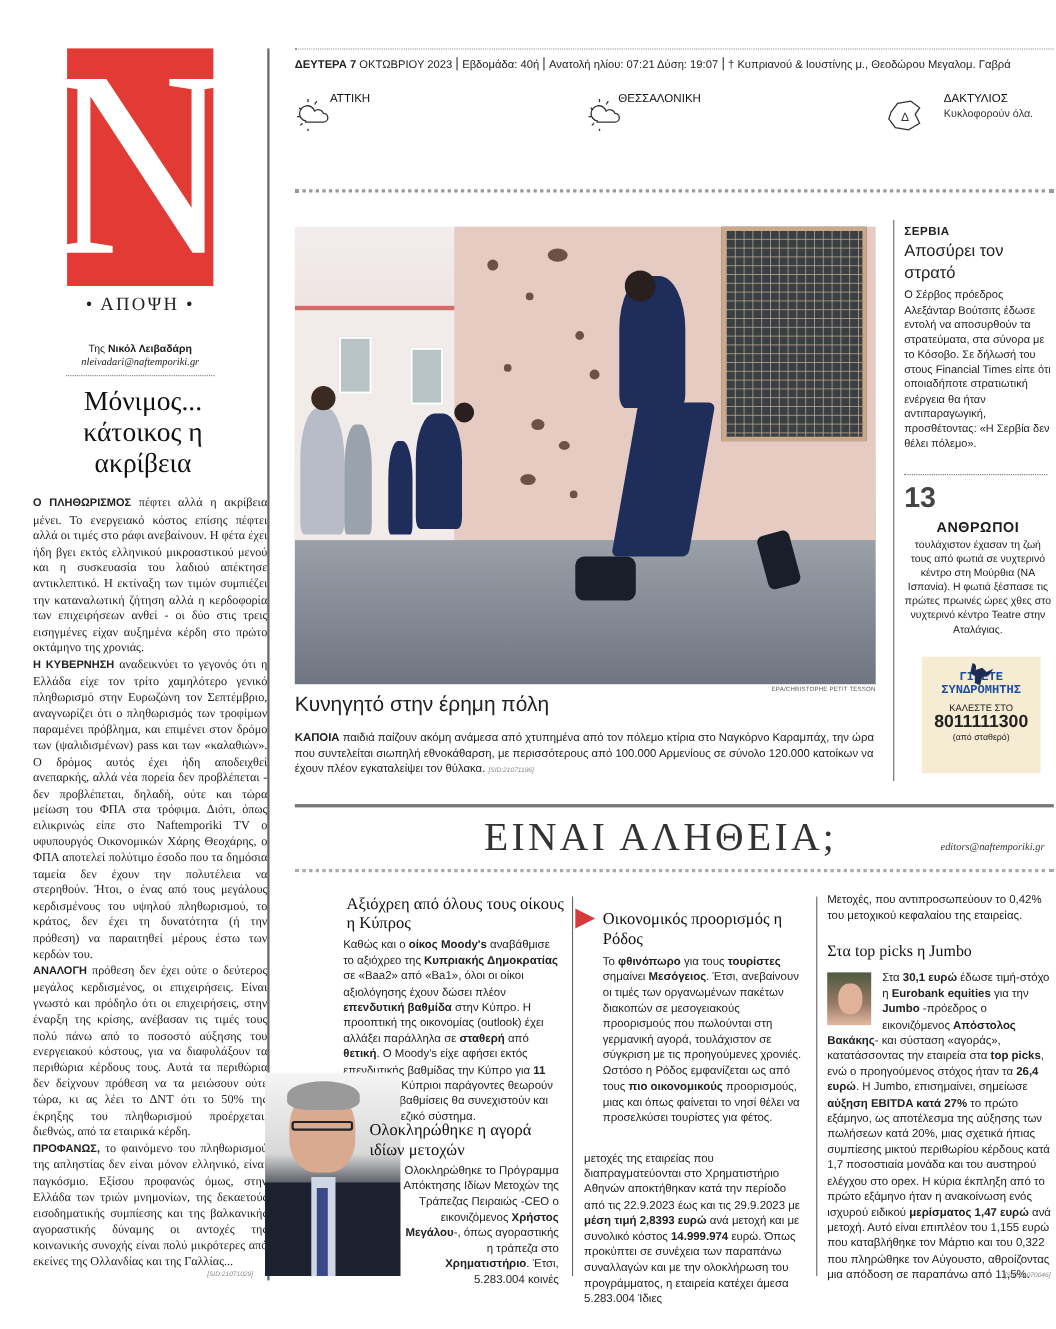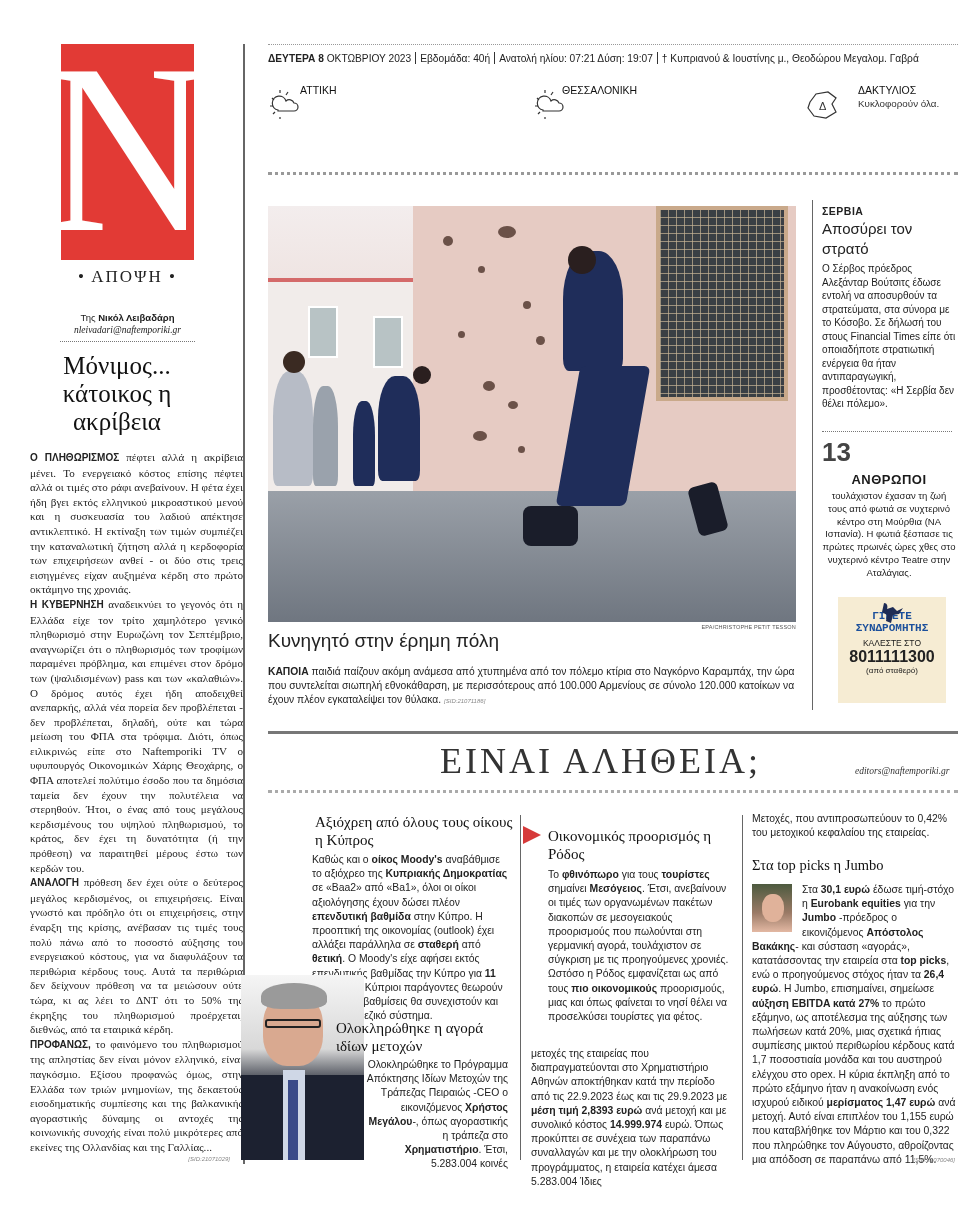--- a/index.html
+++ b/index.html
@@ -23,21 +23,21 @@
     left: 55px; top: 267px; width: 145px; text-align: center;
     font-family: "Liberation Serif", serif; font-size: 17px; letter-spacing: 2px; color: #222;
   }
   .byline {
     left: 55px; top: 311px; width: 145px; text-align: center; font-size: 9.5px; line-height: 13px;
   }
   .byline b { font-weight: bold; }
   .byline .email { font-family: "Liberation Serif", serif; font-style: italic; }
   .dotline { border-top: 1px dotted #777; }
   .op-title {
-    left: 27px; top: 352px; width: 180px; text-align: center;
+    left: 40px; top: 352px; width: 180px; text-align: center;
     font-family: "Liberation Serif", serif; font-size: 25px; line-height: 28px; color: #111;
   }
   .op-body {
     left: 30px; top: 450px; width: 213px;
     font-family: "Liberation Serif", serif; font-size: 11.1px; line-height: 14.6px; color: #222;
     text-align: justify;
   }
   .op-body p { margin: 0; }
   .op-body .lead { font-family: "Liberation Sans", sans-serif; font-weight: bold; font-size: 10px; }
   .sid { font-size: 6px; color: #888; font-style: italic; text-align: right; }
@@ -133,21 +133,21 @@
   <p><span class="lead">Η ΚΥΒΕΡΝΗΣΗ</span><span> αναδεικνύει το γεγονός ότι η Ελλάδα είχε τον τρίτο χαμηλότερο γενικό πληθωρισμό στην Ευρωζώνη τον Σεπτέμβριο, αναγνωρίζει ότι ο πληθωρισμός των τροφίμων παραμένει πρόβλημα, και επιμένει στον δρόμο των (ψαλιδισμένων) pass και των «καλαθιών». Ο δρόμος αυτός έχει ήδη αποδειχθεί ανεπαρκής, αλλά νέα πορεία δεν προβλέπεται - δεν προβλέπεται, δηλαδή, ούτε και τώρα μείωση του ΦΠΑ στα τρόφιμα. Διότι, όπως ειλικρινώς είπε στο Naftemporiki TV ο υφυπουργός Οικονομικών Χάρης Θεοχάρης, ο ΦΠΑ αποτελεί πολύτιμο έσοδο που τα δημόσια ταμεία δεν έχουν την πολυτέλεια να στερηθούν. Ήτοι, ο ένας από τους μεγάλους κερδισμένους του υψηλού πληθωρισμού, το κράτος, δεν έχει τη δυνατότητα (ή την πρόθεση) να παραιτηθεί μέρους έστω των κερδών του.</span></p>
   <p><span class="lead">ΑΝΑΛΟΓΗ</span><span> πρόθεση δεν έχει ούτε ο δεύτερος μεγάλος κερδισμένος, οι επιχειρήσεις. Είναι γνωστό και πρόδηλο ότι οι επιχειρήσεις, στην έναρξη της κρίσης, ανέβασαν τις τιμές τους πολύ πάνω από το ποσοστό αύξησης του ενεργειακού κόστους, για να διαφυλάξουν τα περιθώρια κέρδους τους. Αυτά τα περιθώρια δεν δείχνουν πρόθεση να τα μειώσουν ούτε τώρα, κι ας λέει το ΔΝΤ ότι το 50% της έκρηξης του πληθωρισμού προέρχεται, διεθνώς, από τα εταιρικά κέρδη.</span></p>
   <p><span class="lead">ΠΡΟΦΑΝΩΣ,</span><span> το φαινόμενο του πληθωρισμού της απληστίας δεν είναι μόνον ελληνικό, είναι παγκόσμιο. Εξίσου προφανώς όμως, στην Ελλάδα των τριών μνημονίων, της δεκαετούς εισοδηματικής συμπίεσης και της βαλκανικής αγοραστικής δύναμης οι αντοχές της κοινωνικής συνοχής είναι πολύ μικρότερες από εκείνες της Ολλανδίας και της Γαλλίας...</span></p>
 </div>
 <div class="abs sid" style="left:150px;top:1156px;width:80px;">[SID:21071029]</div>
 
 <div class="abs vrule" style="left:243px;top:44px;height:1120px;"></div>
 
 <div class="abs hr-dotted" style="left:268px;top:44px;width:690px;border-top-width:1px;"></div>
 <div class="abs topbar">
-  <b>ΔΕΥΤΕΡΑ 8</b>
+  <b>ΔΕΥΤΕΡΑ 7</b>
   <span>ΟΚΤΩΒΡΙΟΥ 2023</span><span class="sep"></span><span>Εβδομάδα: 40ή</span><span class="sep"></span><span>Ανατολή ηλίου: 07:21 Δύση: 19:07</span><span class="sep"></span><span>† Κυπριανού &amp; Ιουστίνης μ., Θεοδώρου Μεγαλομ. Γαβρά</span>
 </div>
 
 <svg class="w-icon" style="left:268px;top:88px;" viewBox="0 0 34 34">
   <g stroke="#333" stroke-width="1.2" fill="none">
     <path d="M12 2v3M4 10l2 2M2 18h3M5 26l2-2M12 31v-2M20 4l-2 3"></path>
     <path d="M10 22a7 7 0 1 1 8-9a5 5 0 0 1 8 2a4 4 0 0 1 0 8H10z"></path>
   </g>
 </svg>
 <div class="abs weather-block" style="left:300px;width:215px;">

